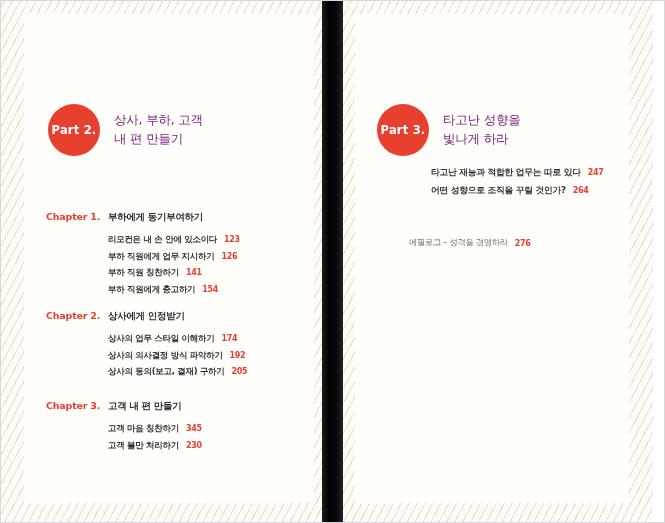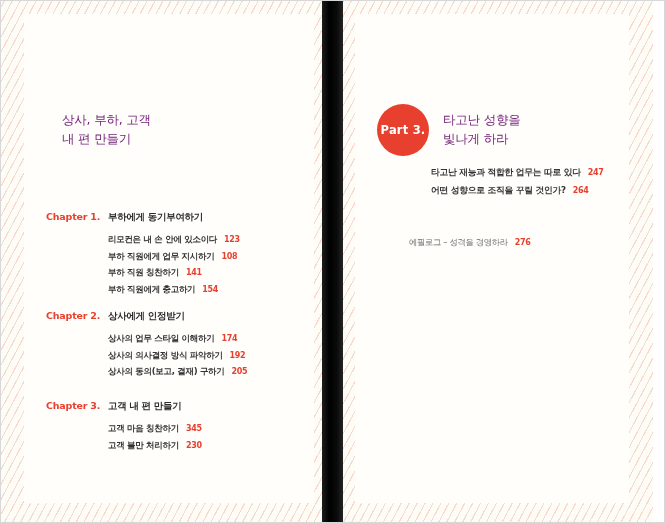--- a/index.html
+++ b/index.html
@@ -205,37 +205,38 @@
 </head>
 <body>
 
 <div id="book">
 
   <div class="page page-left">
     <div class="sheet">
       <div class="content">
 
         <div class="part-row" style="left:24px; top:90px; width:250px;">
+          <div class="part-badge">Part 2.</div>
           <div class="part-title">상사, 부하, 고객
 내 편 만들기</div>
         </div>
 
         <div class="chapter-block" style="top:168px; padding-left:22px;">
           <div class="chapter-head">
             <div class="chapter-label">Chapter 1.</div>
             <div class="chapter-title">부하에게 동기부여하기</div>
           </div>
           <div class="entries">
             <div class="entry">
               <span class="entry-title">리모컨은 내 손 안에 있소이다</span>
               <span class="entry-page">123</span>
             </div>
             <div class="entry">
               <span class="entry-title">부하 직원에게 업무 지시하기</span>
-              <span class="entry-page">108</span>
+              <span class="entry-page">126</span>
             </div>
             <div class="entry">
               <span class="entry-title">부하 직원 칭찬하기</span>
               <span class="entry-page">141</span>
             </div>
             <div class="entry">
               <span class="entry-title">부하 직원에게 충고하기</span>
               <span class="entry-page">154</span>
             </div>
           </div>
@@ -299,21 +300,21 @@
           <div class="simple-entry">
             <span class="entry-title">타고난 재능과 적합한 업무는 따로 있다</span>
             <span class="entry-page">247</span>
           </div>
           <div class="simple-entry">
             <span class="entry-title">어떤 성향으로 조직을 꾸릴 것인가?</span>
             <span class="entry-page">264</span>
           </div>
         </div>
 
-        <div class="epilogue" style="top:223px; padding-left:54px;">
+        <div class="epilogue" style="top:223px; padding-left:54px;align-items:flex-end;">
           <span>에필로그 – 성격을 경영하라</span>
           <span class="epi-page">276</span>
         </div>
 
       </div>
     </div>
   </div>
 
 </div>
 

